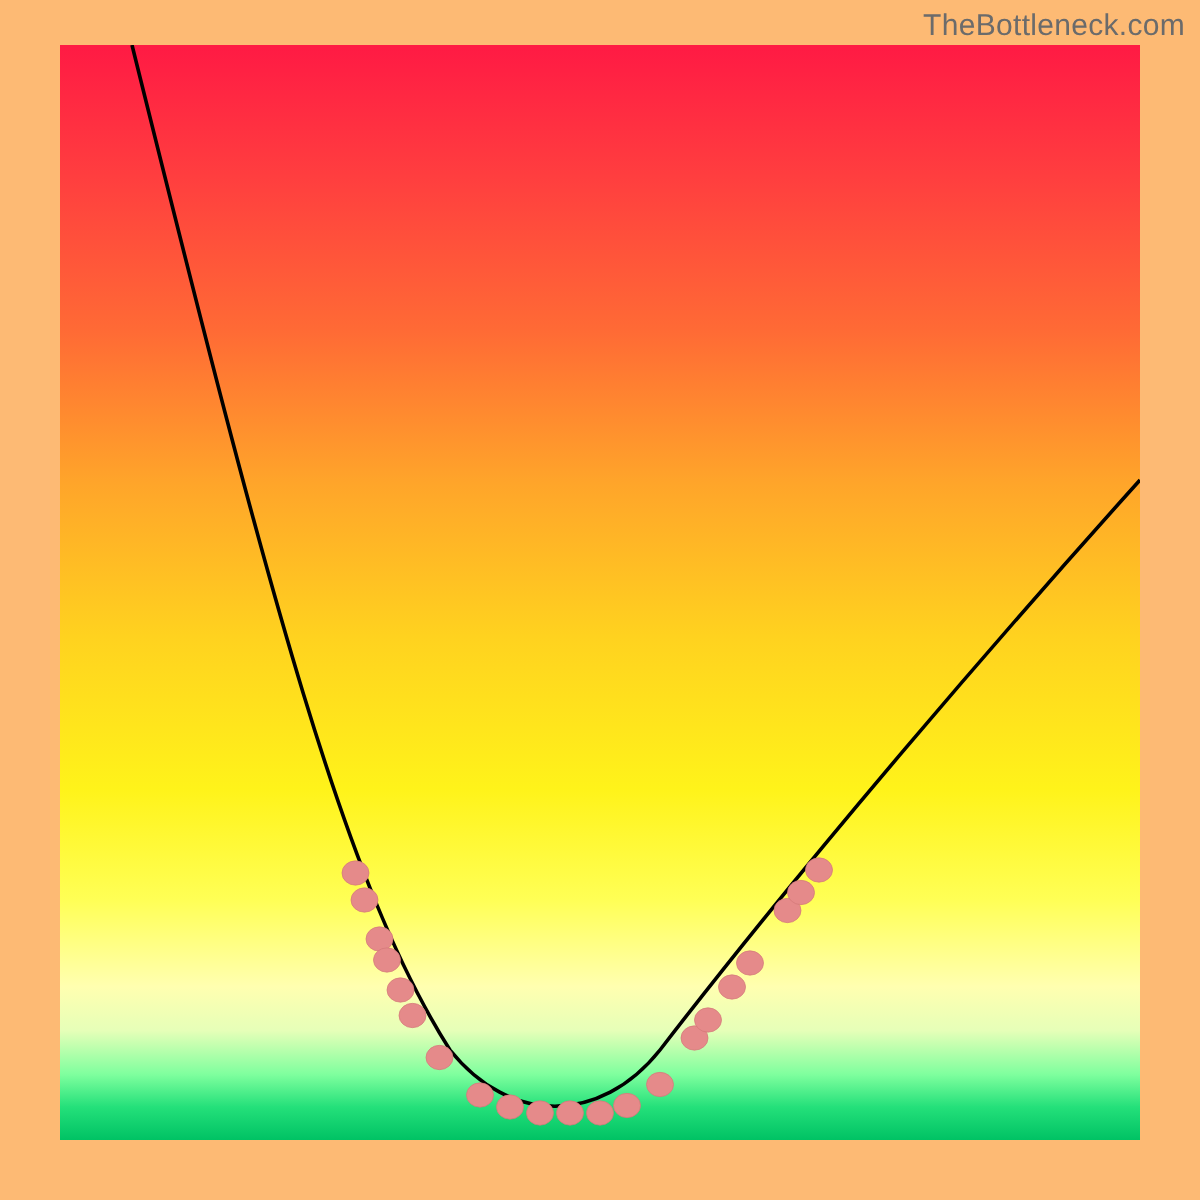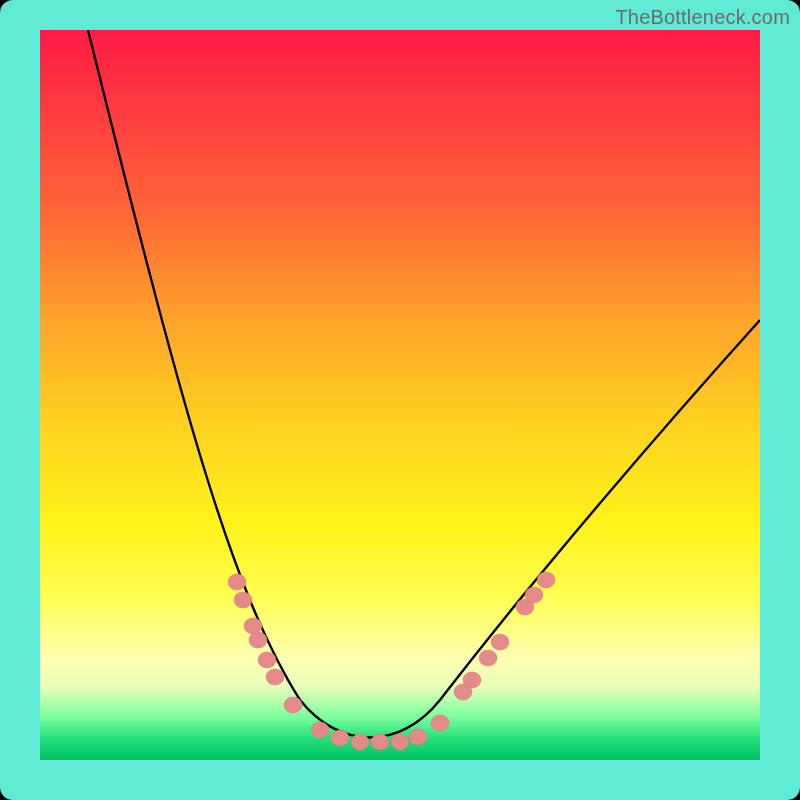--- a/index.html
+++ b/index.html
@@ -10,22 +10,21 @@
     background: #000;
     overflow: hidden;
     font-family: Arial, Helvetica, sans-serif;
   }
   .frame {
     position: absolute;
     left: 0;
     top: 0;
     width: 800px;
     height: 800px;
-    background: #5eead4;
-    border-radius: 13px;
+    background: #fdba74;
   }
   .plot {
     position: absolute;
     left: 40px;
     top: 30px;
     width: 720px;
     height: 730px;
     background: linear-gradient(to bottom,
       #ff1a44 0%,
       #ff3e3f 12%,

